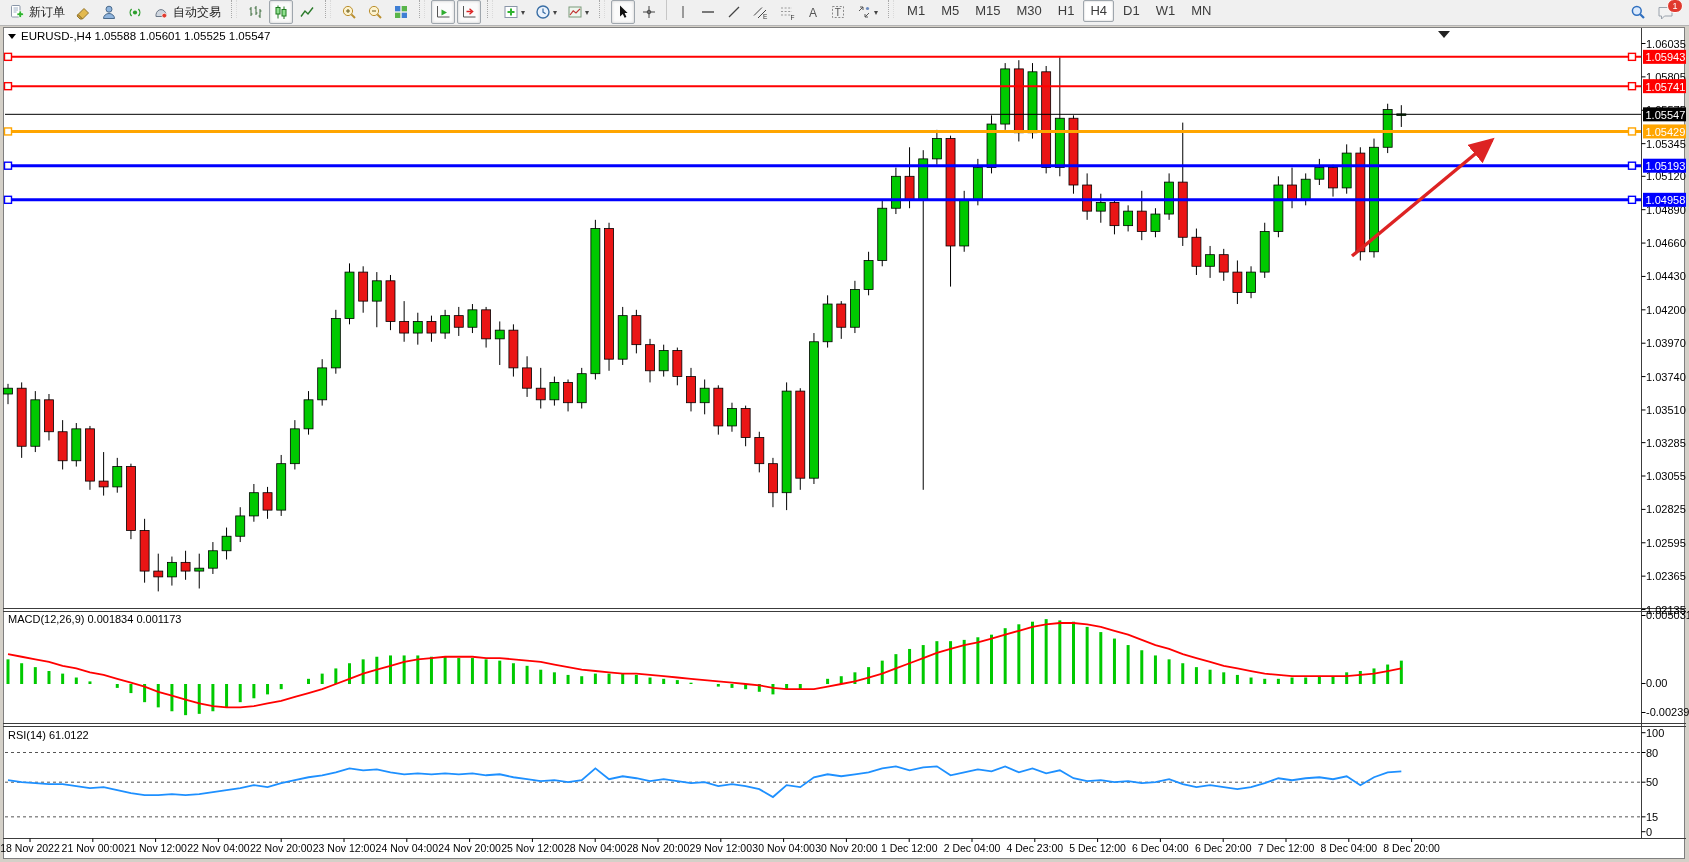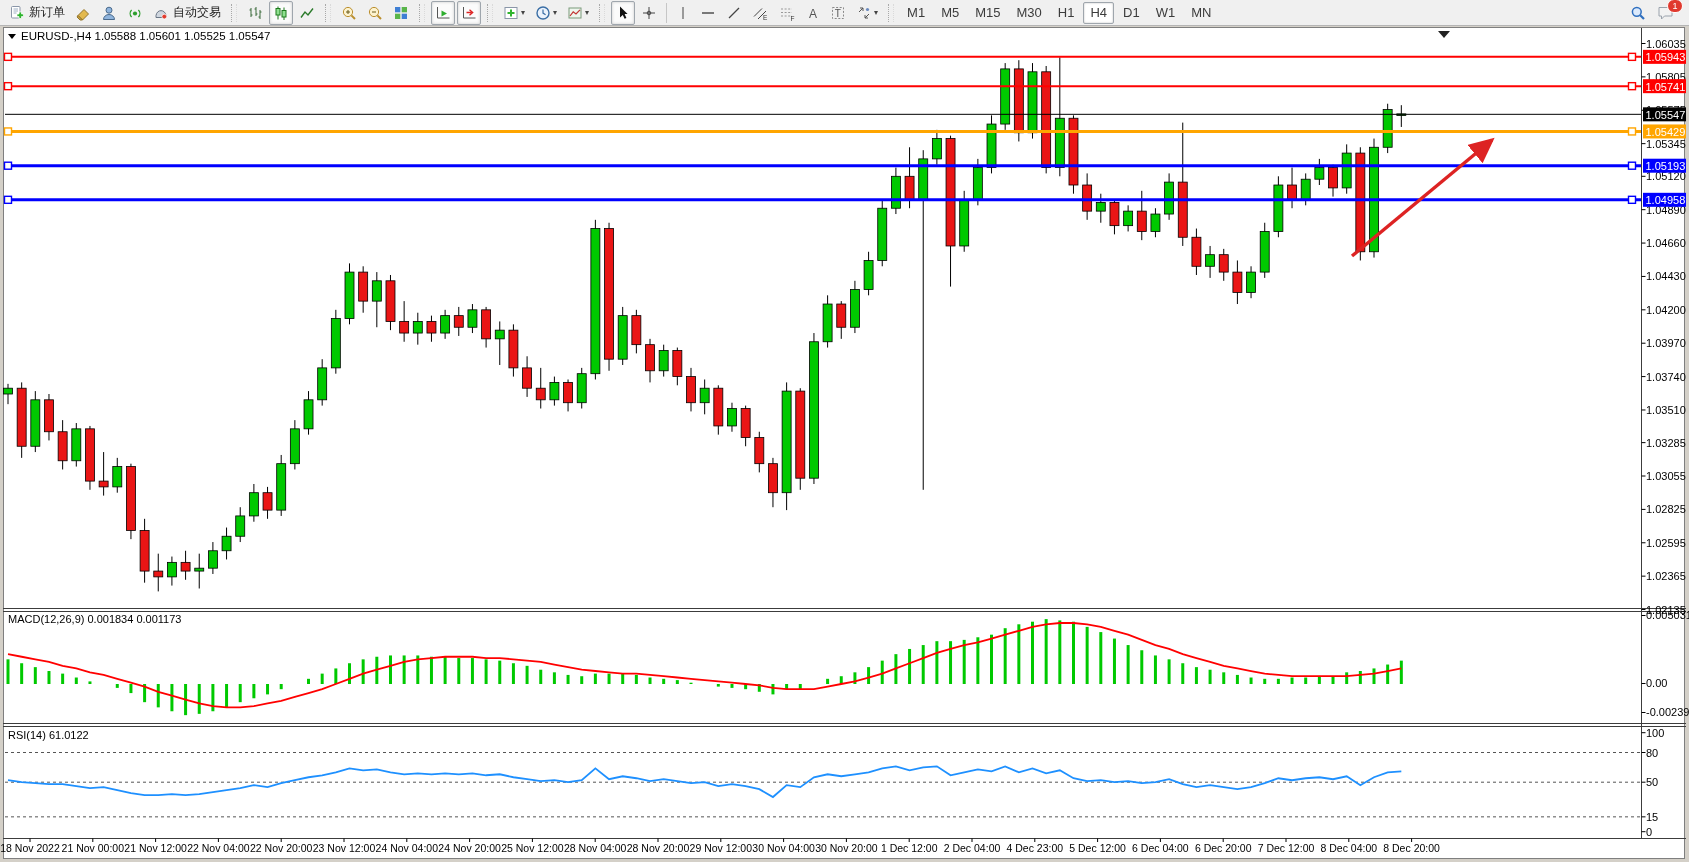--- a/index.html
+++ b/index.html
@@ -1,19 +1,19 @@
 <!DOCTYPE html>
 <html><head>
 <meta charset="utf-8">
 <style>
   html,body{margin:0;padding:0;background:#d4d0c8;width:1689px;height:862px;overflow:hidden;
             font-family:"Liberation Sans",sans-serif;}
   
   #toolbar{position:absolute;left:0;top:0;width:1689px;height:26px;background:#f0f0f0;
-           border-bottom:1px solid #b5b5b5;display:flex;align-items:center;padding:0 4px;box-sizing:border-box;z-index:5;}
+           border-bottom:1px solid #b5b5b5;display:flex;align-items:flex-start;padding:0 4px;box-sizing:border-box;z-index:5;}
   .tb-btn{height:22px;display:flex;align-items:center;padding:0 3px;border:1px solid transparent;border-radius:2px;margin:0 1px;}
   .tb-btn.active{border-color:#9fa6ad;background:#fbfbfb;box-shadow:inset 0 0 3px #c9c9c9;}
   .tb-label{font-size:12px;color:#222;margin-left:4px;white-space:nowrap;}
   .caret{font-size:8px;color:#444;margin-left:2px;}
   .grip{width:4px;height:18px;border-left:1px dotted #a9a9a9;border-right:1px dotted #dadada;margin:0 5px;}
   .sep{width:1px;height:20px;background:#c6c6c6;margin:0 4px;}
   .tf-btn{font-size:13px;color:#3c3c3c;padding:2px 6px;height:16px;line-height:16px;border:1px solid transparent;border-radius:2px;margin:0 1px;}
   .tf-btn.active{border-color:#9fa6ad;background:#fff;box-shadow:inset 0 0 2px #bbb;}
   #tb-right{margin-left:auto;display:flex;align-items:center;}
   .chat-wrap{position:relative;margin:0 10px 0 6px;}

